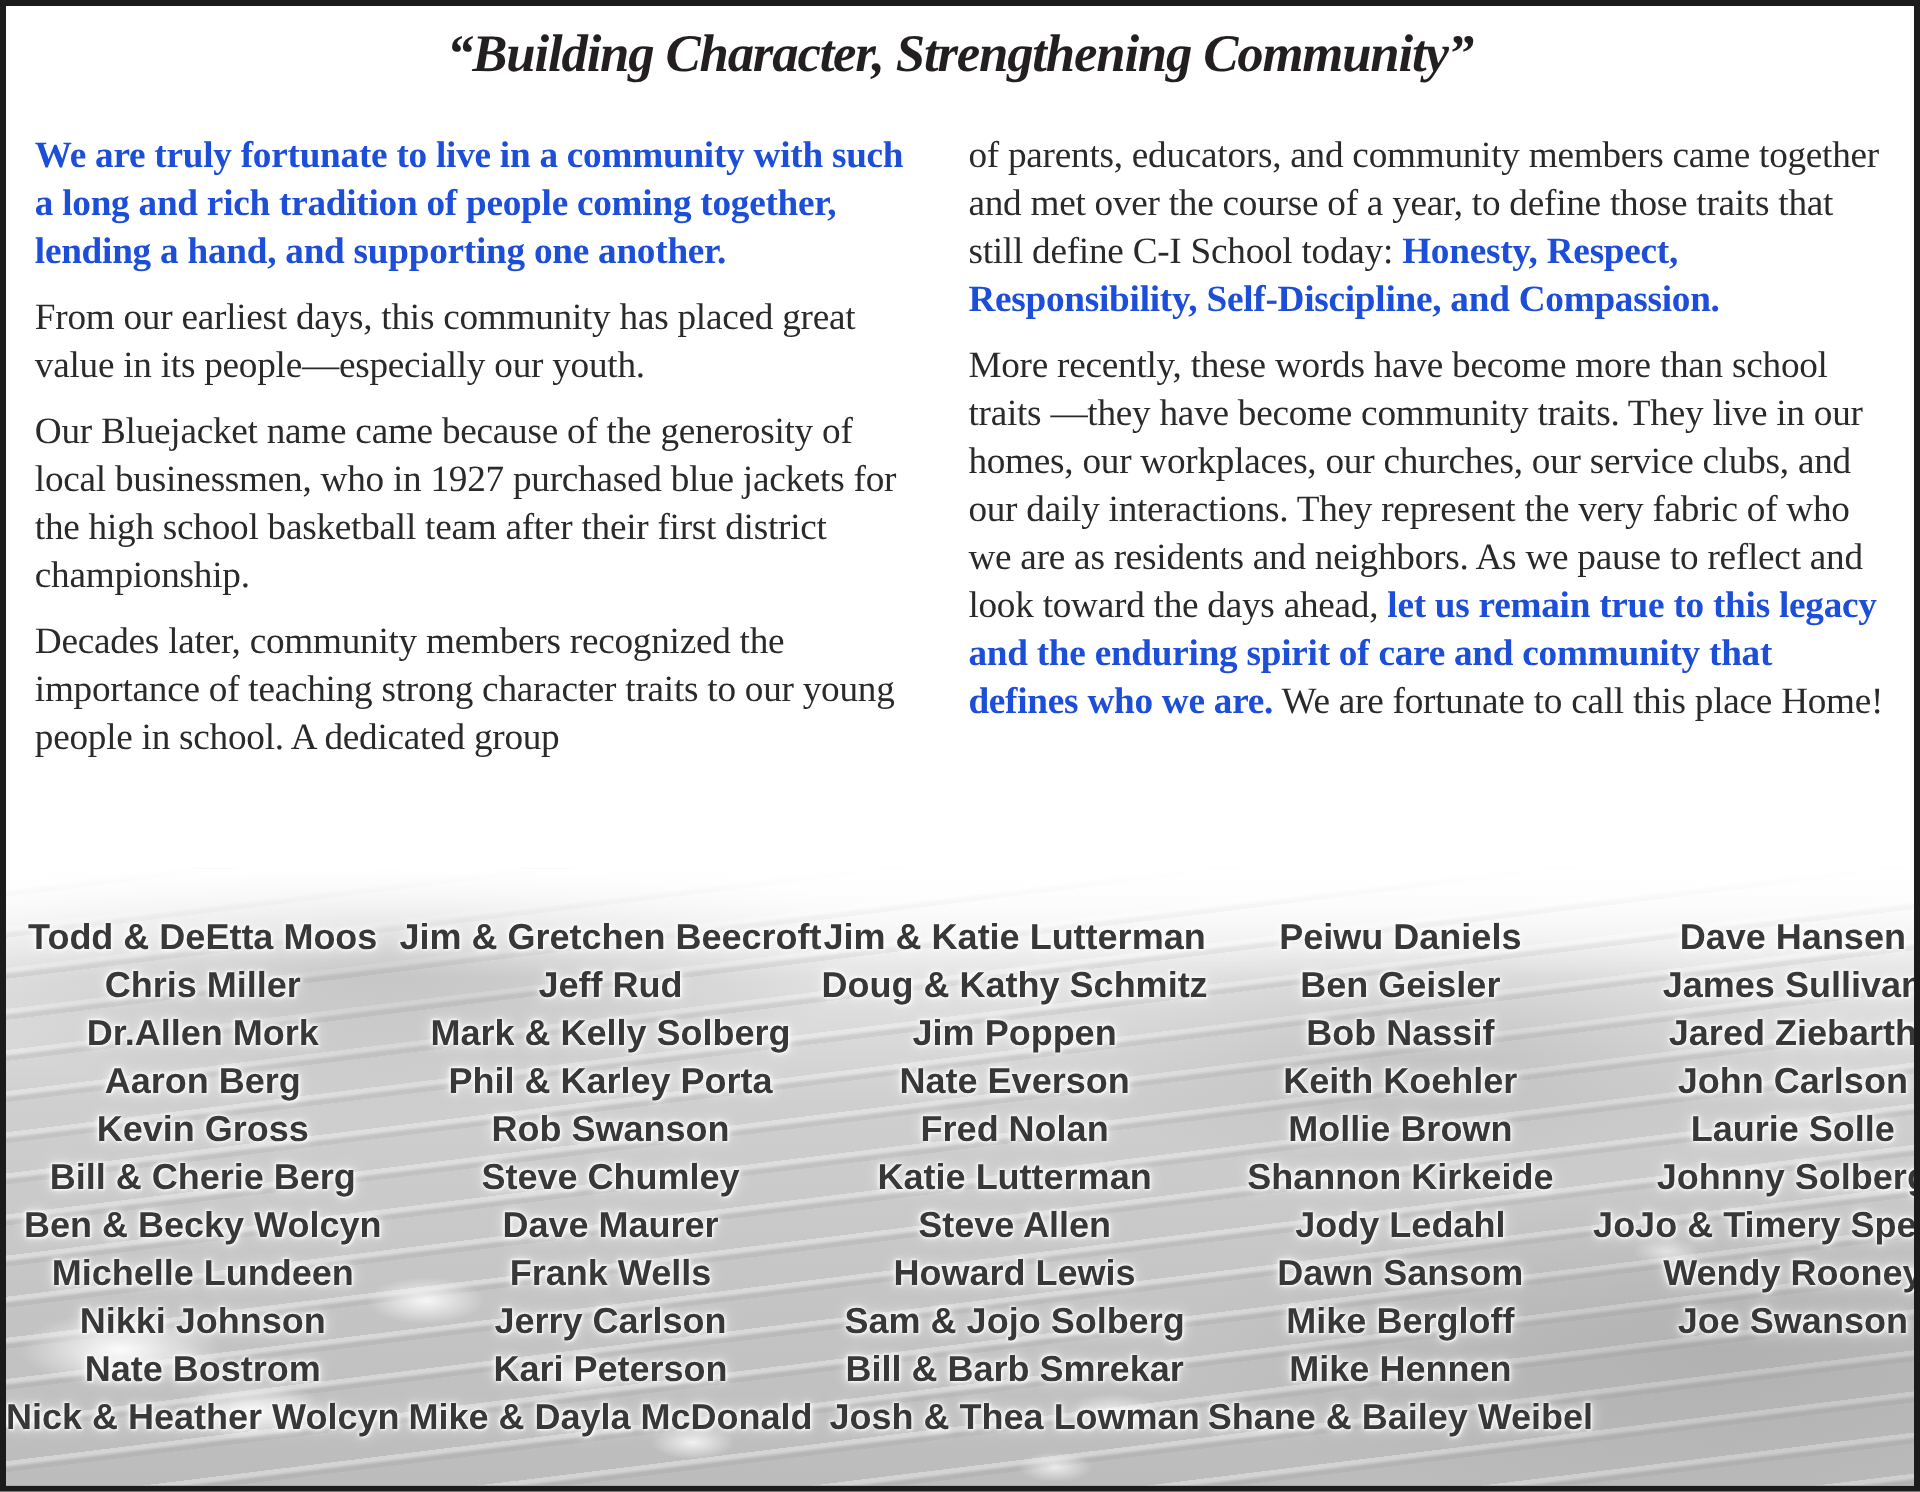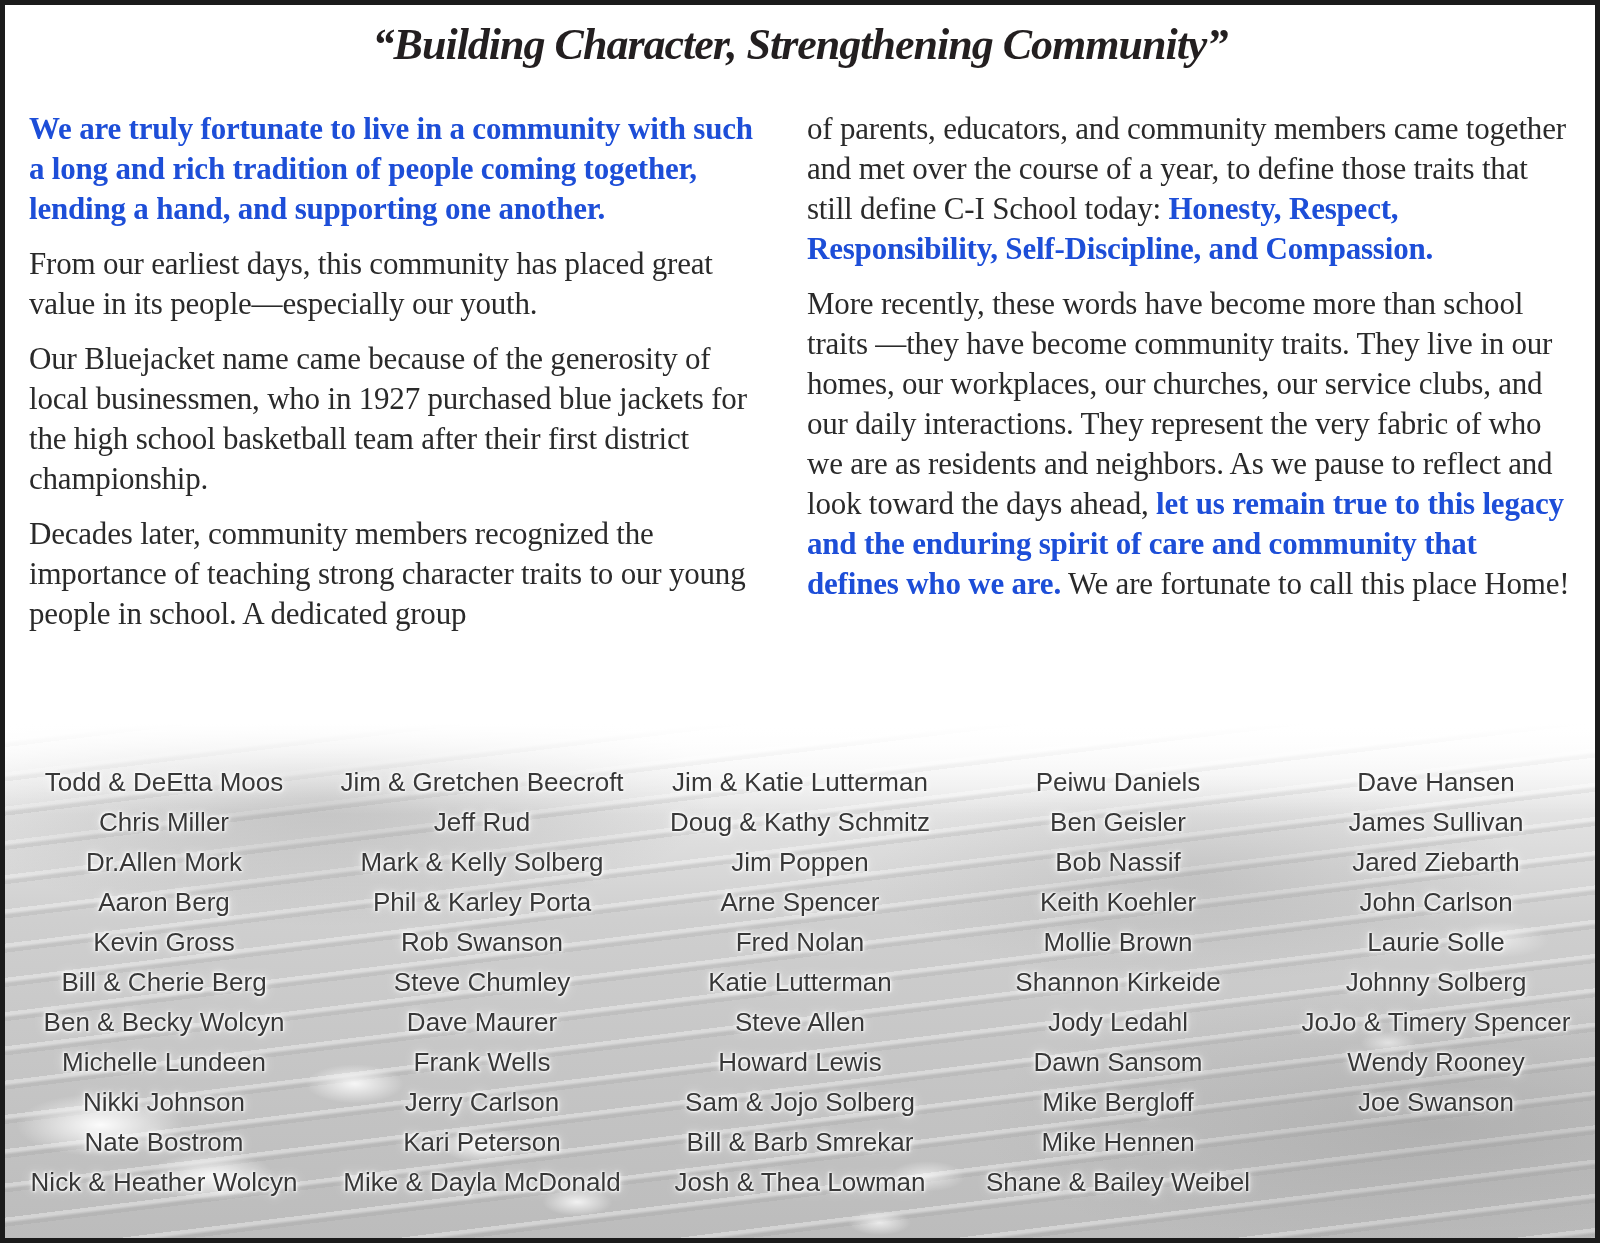--- a/index.html
+++ b/index.html
@@ -88,22 +88,22 @@
     top: 38px;
     display: grid;
     grid-template-columns: repeat(5, 1fr);
     grid-template-rows: repeat(11, 40px);
     grid-auto-flow: column;
     align-items: center;
   }
   .name {
     text-align: center;
     font-family: "Liberation Sans", sans-serif;
-    font-weight: normal;
-    font-size: 26px;
+    font-weight: bold;
+    font-size: 30px;
     color: #383838;
     text-shadow:
       0 0 5px rgba(255,255,255,0.95),
       0 0 12px rgba(255,255,255,0.85),
       1px 1px 2px rgba(255,255,255,0.9),
       -1px -1px 2px rgba(255,255,255,0.9);
     white-space: nowrap;
   }
 </style>
 </head>
@@ -145,21 +145,21 @@
         <div class="name">Rob Swanson</div>
         <div class="name">Steve Chumley</div>
         <div class="name">Dave Maurer</div>
         <div class="name">Frank Wells</div>
         <div class="name">Jerry Carlson</div>
         <div class="name">Kari Peterson</div>
         <div class="name">Mike &amp; Dayla McDonald</div>
         <div class="name">Jim &amp; Katie Lutterman</div>
         <div class="name">Doug &amp; Kathy Schmitz</div>
         <div class="name">Jim Poppen</div>
-        <div class="name">Arne Spencer</div>
+        <div class="name">Nate Everson</div>
         <div class="name">Fred Nolan</div>
         <div class="name">Katie Lutterman</div>
         <div class="name">Steve Allen</div>
         <div class="name">Howard Lewis</div>
         <div class="name">Sam &amp; Jojo Solberg</div>
         <div class="name">Bill &amp; Barb Smrekar</div>
         <div class="name">Josh &amp; Thea Lowman</div>
         <div class="name">Peiwu Daniels</div>
         <div class="name">Ben Geisler</div>
         <div class="name">Bob Nassif</div>

